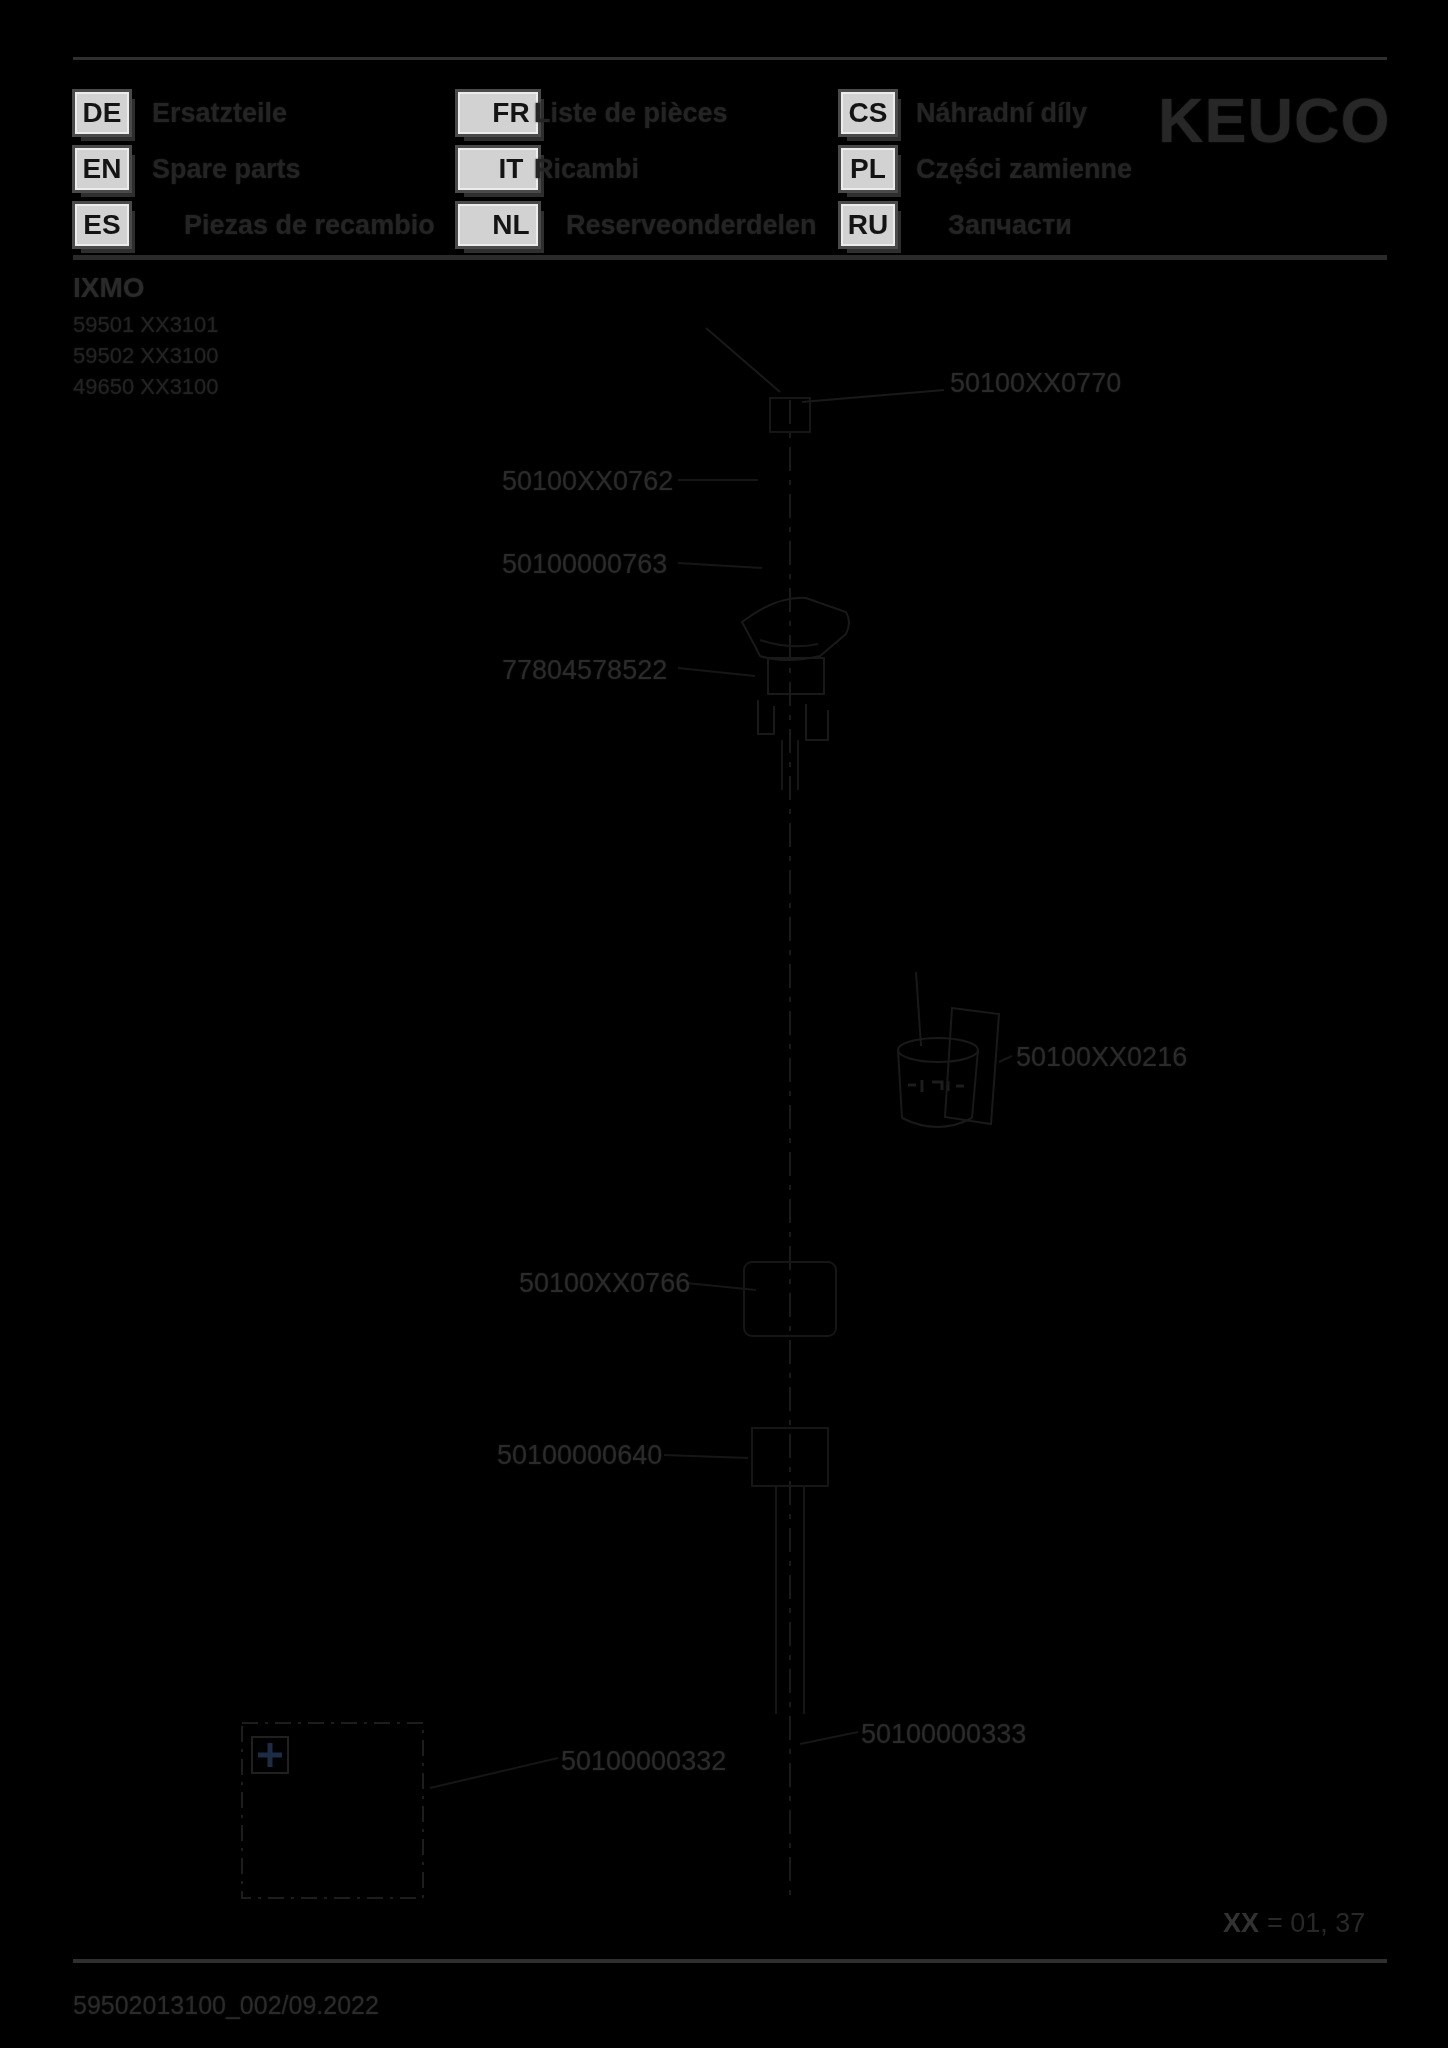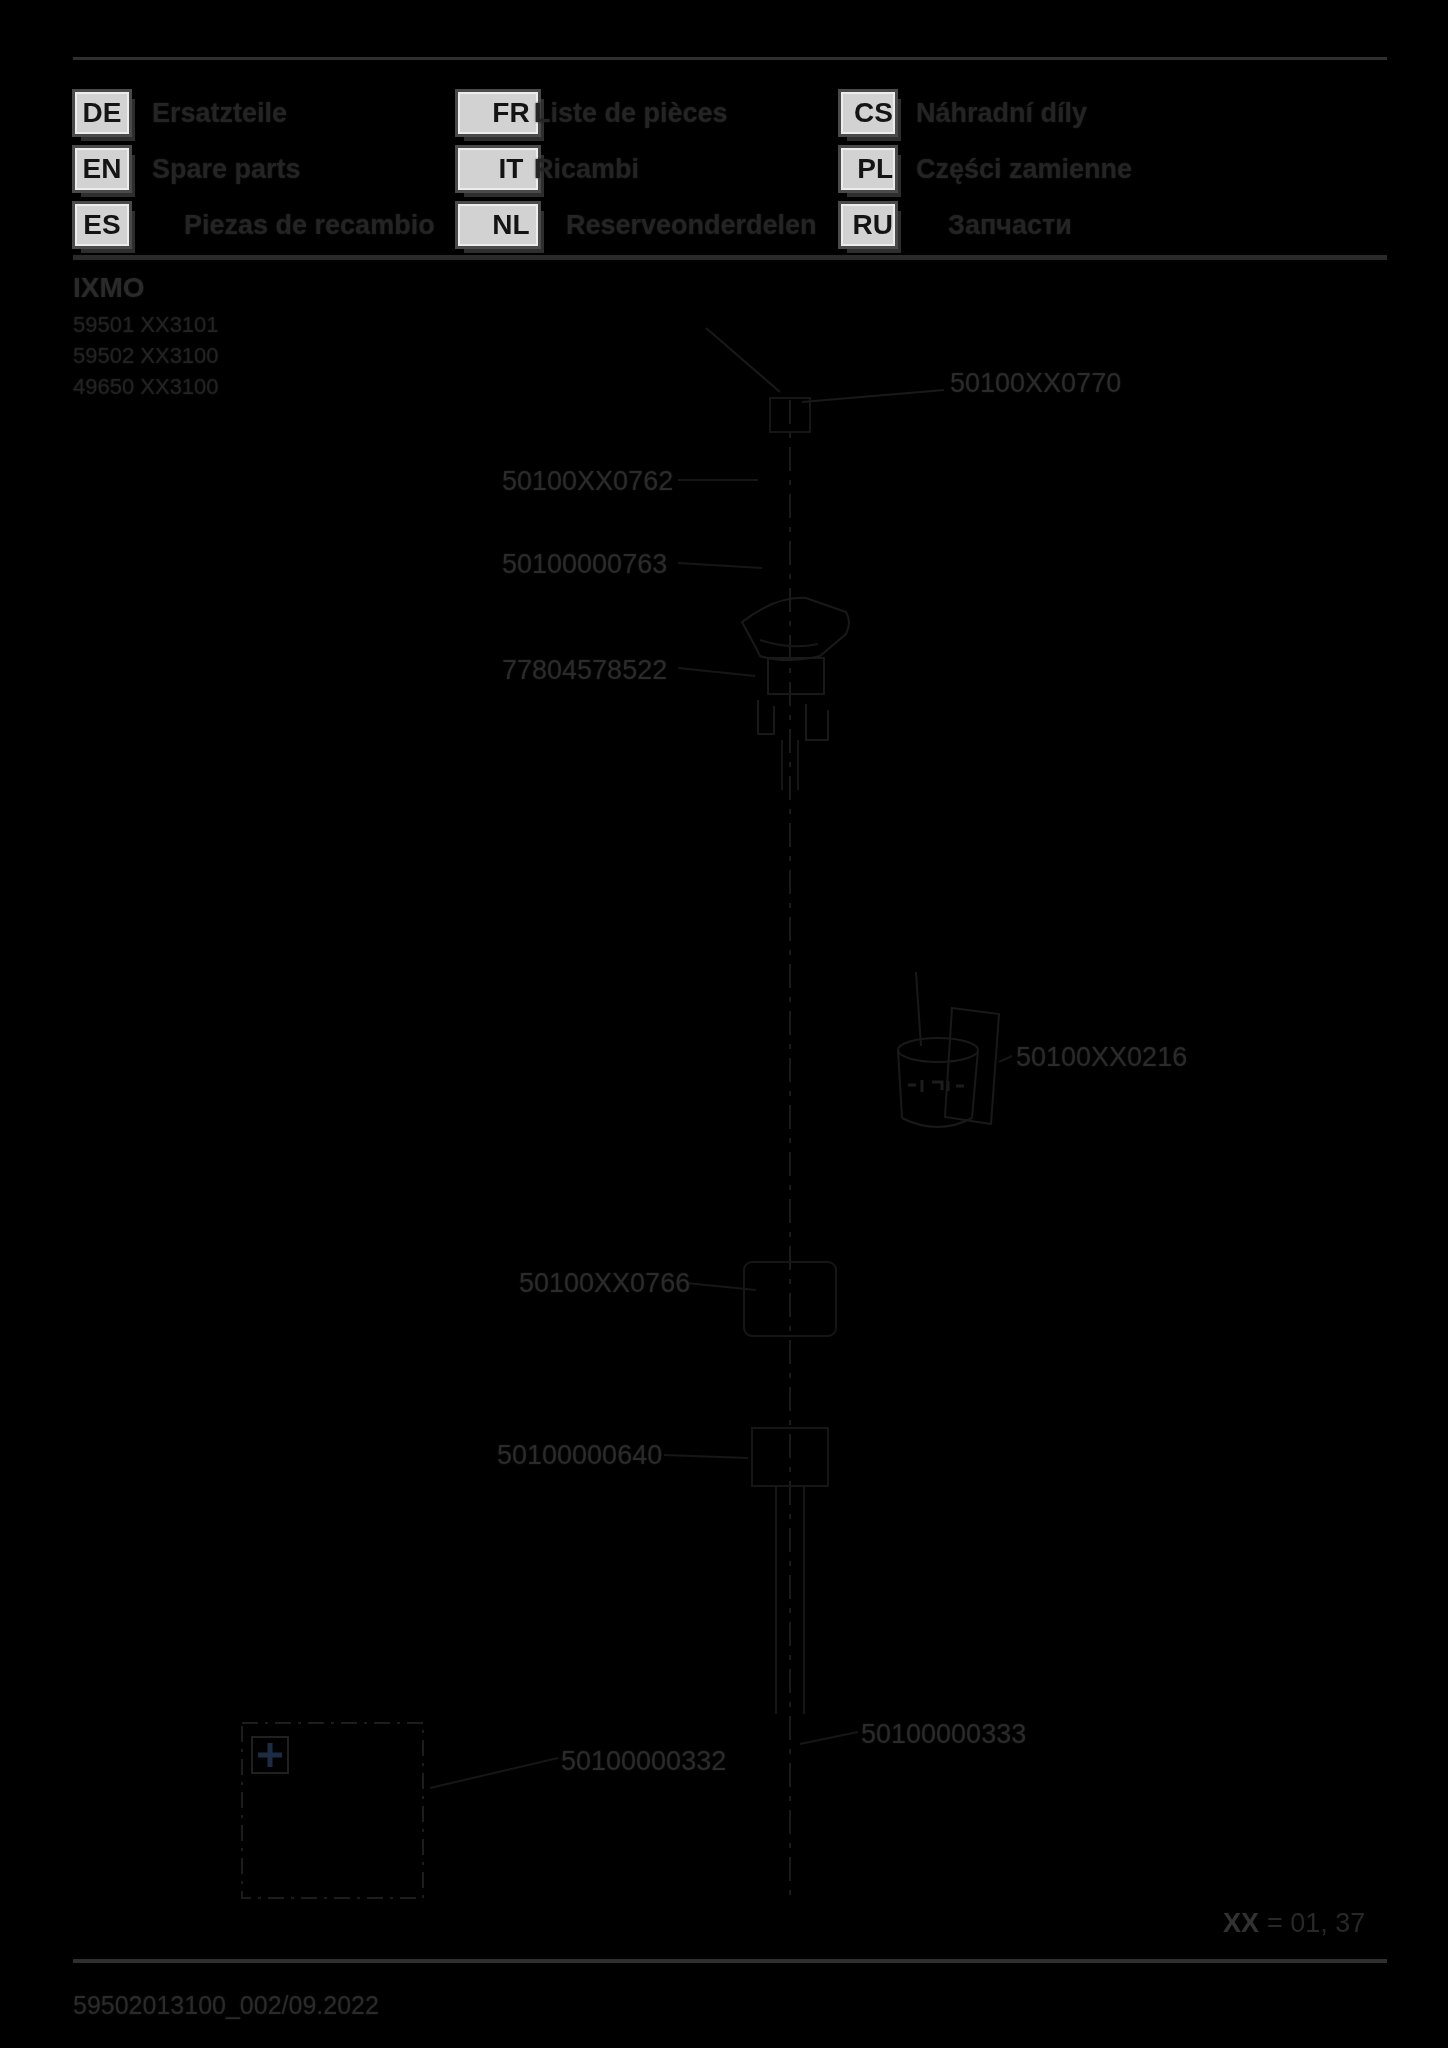--- a/index.html
+++ b/index.html
@@ -35,21 +35,21 @@
   .p0216 { left:1016px; top:1042px; }
   .p0766 { left:519px;  top:1268px; }
   .p0640 { left:497px;  top:1440px; }
   .p0333 { left:861px;  top:1719px; }
   .p0332 { left:561px;  top:1746px; }
   .variant-note { position:absolute; left:1223px; top:1908px; font-size:27px; color:#282828; white-space:nowrap; }
   .variant-note .vb { font-weight:bold; color:#323232; }
   .variant-note .vr { margin-left:8px; }
   .footer-code { position:absolute; left:73px; top:1991px; color:#2b2b2b; font-size:25px; text-shadow:0 0 2px #1a1a1a; }
   
-  .bc1 { left:75px; }  .bc2 { left:458px;padding-left:26px; } .bc3 { left:841px;text-align:right; }
+  .bc1 { left:75px; }  .bc2 { left:458px;padding-left:26px; } .bc3 { left:841px; }
   .lc1 { left:152px; } .lc2 { left:534px; } .lc3 { left:916px; }
   .br1 { top:92px; }   .br2 { top:148px; }  .br3 { top:204px; }
   .lr1 { top:98px; }   .lr2 { top:154px; }  .lr3 { top:210px;margin-left:32px; }
   .diagram-svg { position:absolute; left:0; top:0; pointer-events:none; }
 </style>
 </head>
 <body>
 
 <div class="page">
 
@@ -69,20 +69,21 @@
   <div class="badge bc2 br3">NL</div>
   <div class="lang-label lc2 lr3">Reserveonderdelen</div>
 
   <div class="badge bc3 br1">CS</div>
   <div class="lang-label lc3 lr1">Náhradní díly</div>
   <div class="badge bc3 br2">PL</div>
   <div class="lang-label lc3 lr2">Części zamienne</div>
   <div class="badge bc3 br3">RU</div>
   <div class="lang-label lc3 lr3">Запчасти</div>
 
+  <div class="logo">KEUCO</div>
 
   <div class="hline" style="left:73px; top:255px; width:1314px; height:5px; background:#2a2a2a;"></div>
 
   <div class="series">IXMO</div>
   <div class="model m1">59501 XX3101</div>
   <div class="model m2">59502 XX3100</div>
   <div class="model m3">49650 XX3100</div>
 
   <svg class="diagram-svg" width="1448" height="2048" viewBox="0 0 1448 2048">
     <g stroke="#191919" stroke-width="2" fill="none">

